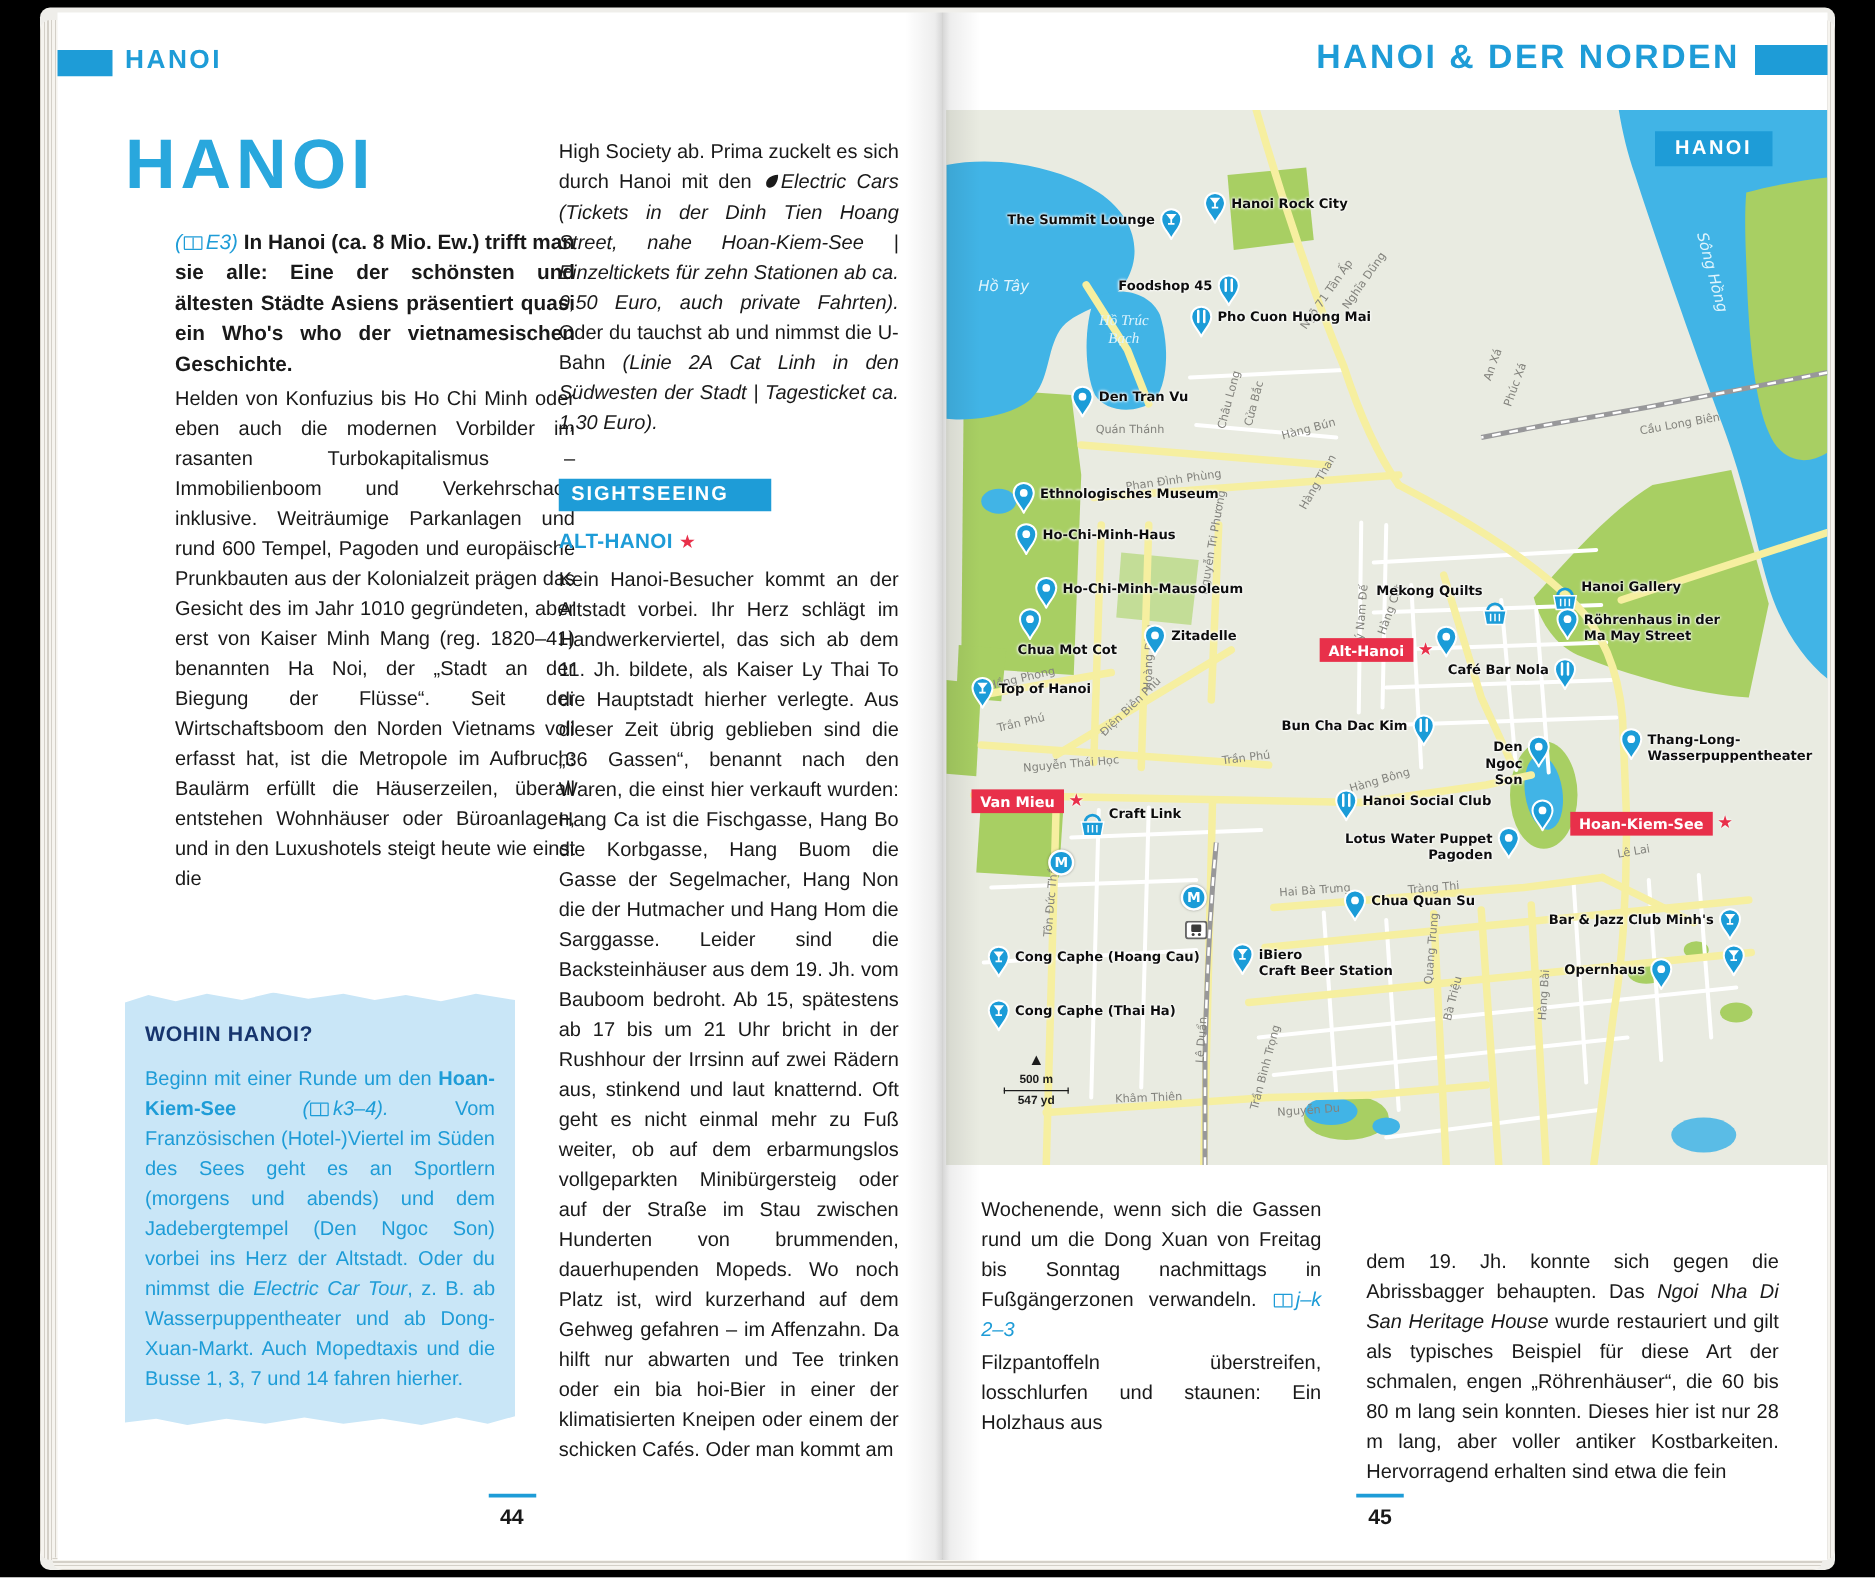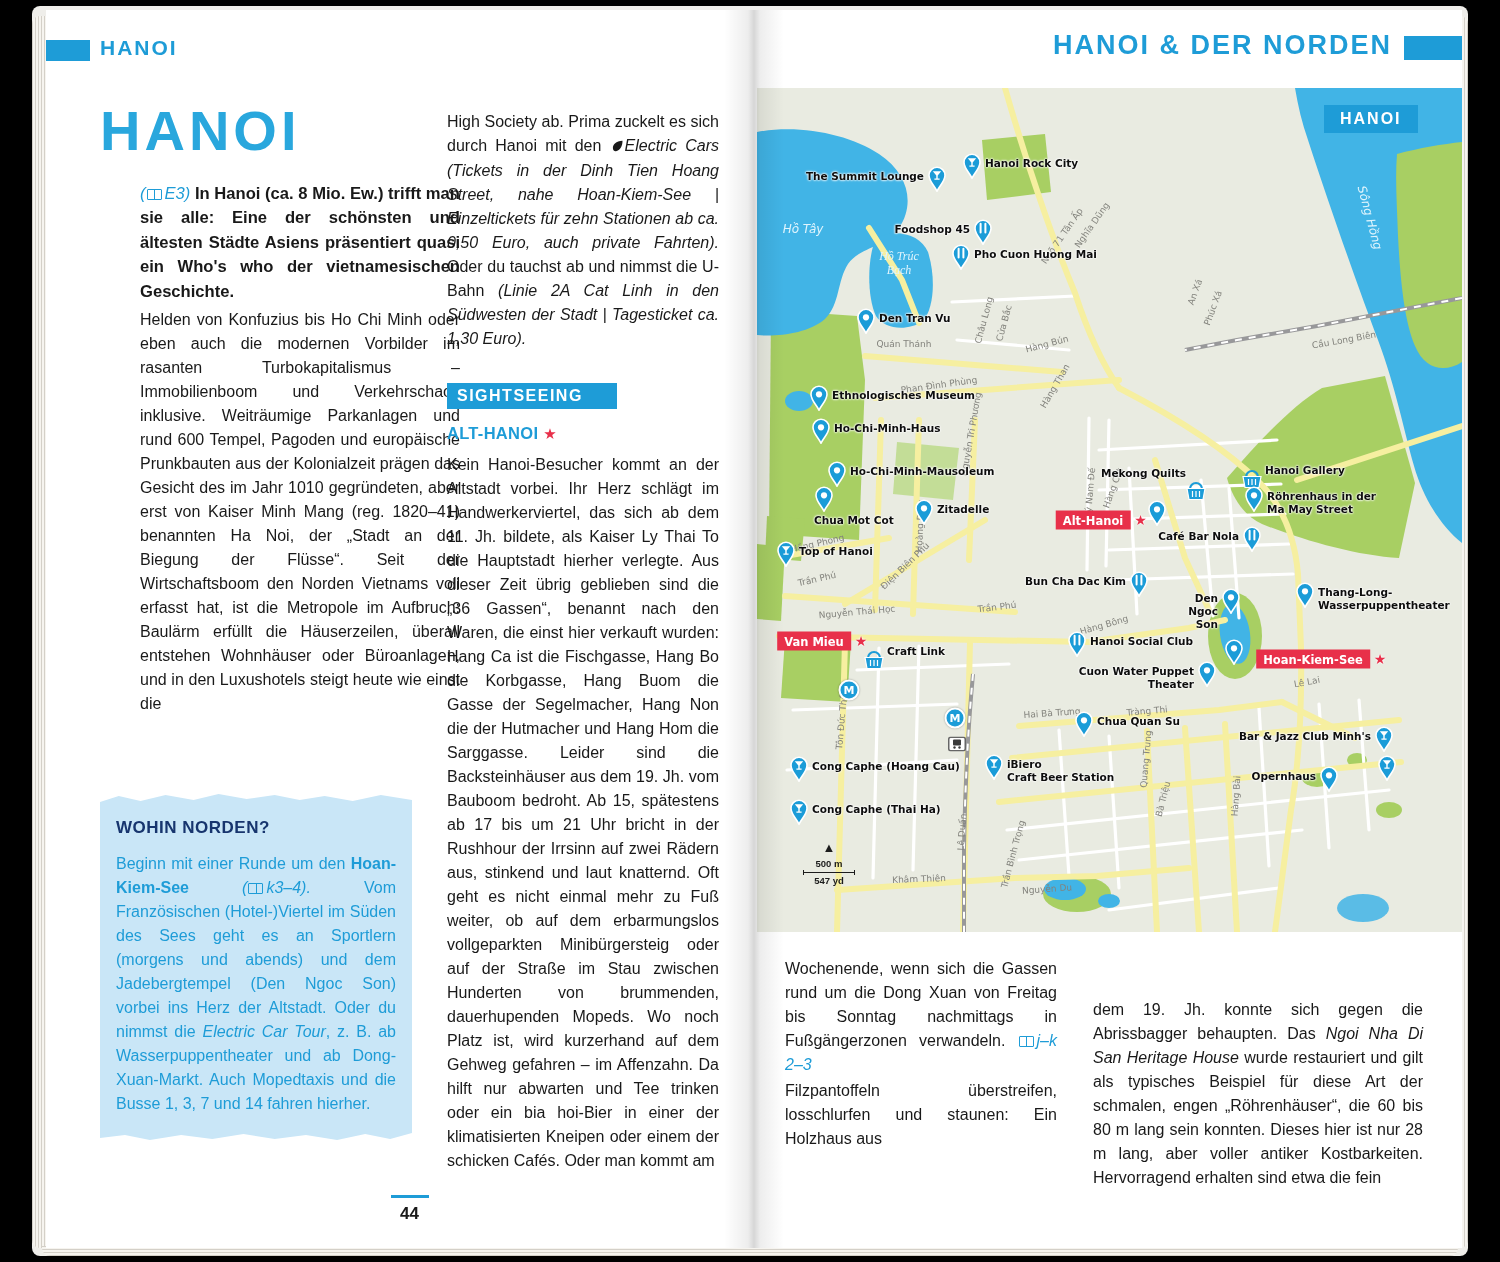--- a/index.html
+++ b/index.html
@@ -115,21 +115,21 @@
       <div class="tab tab-left"></div>
       <div class="rhead left">HANOI</div>
       <h1 class="title">HANOI</h1>
 
       <div class="col1">
         <p class="intro"><span class="bluei"><span>(</span><span class="map-ref-icon"></span><span>E3)</span></span> <span>In Hanoi (ca. 8 Mio. Ew.) trifft man sie alle: Eine der schönsten und ältesten Städte Asiens präsentiert quasi ein Who's who der vietnamesischen Geschichte.</span></p>
         <p class="body">Helden von Konfuzius bis Ho Chi Minh oder eben auch die modernen Vorbilder im rasanten Turbokapitalismus – Immobilienboom und Verkehrschaos inklusive. Weiträumige Parkanlagen und rund 600 Tempel, Pagoden und europäische Prunkbauten aus der Kolonialzeit prägen das Gesicht des im Jahr 1010 gegründeten, aber erst von Kaiser Minh Mang (reg. 1820–41) benannten Ha Noi, der „Stadt an der Biegung der Flüsse“. Seit der Wirtschaftsboom den Norden Vietnams voll erfasst hat, ist die Metropole im Aufbruch: Baulärm erfüllt die Häuserzeilen, überall entstehen Wohnhäuser oder Büroanlagen, und in den Luxushotels steigt heute wie einst die</p>
       </div>
 
       <aside class="wohin-box">
-        <h3>WOHIN NORDEN?</h3>
+        <h3>WOHIN HANOI?</h3>
         <p class="body"><span>Beginn mit einer Runde um den </span><b>Hoan-Kiem-See</b><span class="bluei"><span> (</span><span class="map-ref-icon"></span><span>k3–4).</span></span><span> Vom Französischen (Hotel-)Viertel im Süden des Sees geht es an Sportlern (morgens und abends) und dem Jadebergtempel (Den Ngoc Son) vorbei ins Herz der Altstadt. Oder du nimmst die </span><i>Electric Car Tour</i><span>, z. B. ab Wasserpuppentheater und ab Dong-Xuan-Markt. Auch Mopedtaxis und die Busse 1, 3, 7 und 14 fahren hierher.</span></p>
       </aside>
 
       <div class="col2">
         <p class="body"><span>High Society ab. Prima zuckelt es sich durch Hanoi mit den </span><span class="leaf"><svg width="11" height="12" viewBox="0 0 11 12">
                 <path d="M10.5 .8 C4 1.2 .8 4.5 .9 8.2 C1 10.4 2.4 11.4 4 11.2 C8 10.8 10.6 6 10.5 .8 Z" fill="#1a1a1a"></path>
               </svg></span><i>Electric Cars (Tickets in der Dinh Tien Hoang Street, nahe Hoan-Kiem-See | Einzeltickets für zehn Stationen ab ca. 0,50 Euro, auch private Fahrten).</i><span> Oder du tauchst ab und nimmst die U-Bahn </span><i>(Linie 2A Cat Linh in den Südwesten der Stadt | Tagesticket ca. 1,30 Euro).</i></p>
         <div class="section-bar"><span>SIGHTSEEING</span></div>
         <h4 class="poi-heading"><span>ALT-HANOI</span> <span class="star">★</span></h4>
         <p class="body">Kein Hanoi-Besucher kommt an der Altstadt vorbei. Ihr Herz schlägt im Handwerkerviertel, das sich ab dem 11. Jh. bildete, als Kaiser Ly Thai To die Hauptstadt hierher verlegte. Aus dieser Zeit übrig geblieben sind die „36 Gassen“, benannt nach den Waren, die einst hier verkauft wurden: Hang Ca ist die Fischgasse, Hang Bo die Korbgasse, Hang Buom die Gasse der Segelmacher, Hang Non die der Hutmacher und Hang Hom die Sarggasse. Leider sind die Backsteinhäuser aus dem 19. Jh. vom Bauboom bedroht. Ab 15, spätestens ab 17 bis um 21 Uhr bricht in der Rushhour der Irrsinn auf zwei Rädern aus, stinkend und laut knatternd. Oft geht es nicht einmal mehr zu Fuß weiter, ob auf dem erbarmungslos vollgeparkten Minibürgersteig oder auf der Straße im Stau zwischen Hunderten von brummenden, dauerhupenden Mopeds. Wo noch Platz ist, wird kurzerhand auf dem Gehweg gefahren – im Affenzahn. Da hilft nur abwarten und Tee trinken oder ein bia hoi-Bier in einer der klimatisierten Kneipen oder einem der schicken Cafés. Oder man kommt am</p>
@@ -386,21 +386,21 @@
               <svg class="pin" width="20" height="26" viewBox="0 0 20 26">
                 <path d="M10 25.2 C7.4 19.6 2 15.4 2 9.3 a8 8 0 1 1 16 0 C18 15.4 12.6 19.6 10 25.2 Z" fill="#1b9cd8" stroke="#fff" stroke-width="1.6"></path>
                 <circle cx="10" cy="9.3" r="3.1" fill="#fff"></circle>
               </svg>
             </div>
             <div class="poi side-left" style="left: 450px; top: 592px;">
               <svg class="pin" width="20" height="26" viewBox="0 0 20 26">
                 <path d="M10 25.2 C7.4 19.6 2 15.4 2 9.3 a8 8 0 1 1 16 0 C18 15.4 12.6 19.6 10 25.2 Z" fill="#1b9cd8" stroke="#fff" stroke-width="1.6"></path>
                 <circle cx="10" cy="9.3" r="3.1" fill="#fff"></circle>
               </svg>
-              <span class="plabel">Cuon Water Puppet Theater</span>
+              <span class="plabel">Lotus Water Puppet Pagoden</span>
             </div>
             <div class="poi side-right" style="left: 327px; top: 642px;">
               <svg class="pin" width="20" height="26" viewBox="0 0 20 26">
                 <path d="M10 25.2 C7.4 19.6 2 15.4 2 9.3 a8 8 0 1 1 16 0 C18 15.4 12.6 19.6 10 25.2 Z" fill="#1b9cd8" stroke="#fff" stroke-width="1.6"></path>
                 <circle cx="10" cy="9.3" r="3.1" fill="#fff"></circle>
               </svg>
               <span class="plabel">Chua Quan Su</span>
             </div>
             <div class="poi side-right" style="left: 237px; top: 685px;">
               <svg class="pin" width="20" height="26" viewBox="0 0 20 26">
@@ -502,17 +502,18 @@
       </div>
 
       <div class="bcol1">
         <p class="body"><span>Wochenende, wenn sich die Gassen rund um die Dong Xuan von Freitag bis Sonntag nachmittags in Fußgängerzonen verwandeln. </span><span class="bluei"><span class="map-ref-icon"></span><span>j–k 2–3</span></span></p>
         <p class="body">Filzpantoffeln überstreifen, losschlurfen und staunen: Ein Holzhaus aus</p>
       </div>
       <div class="bcol2">
         <p class="body"><span>dem 19. Jh. konnte sich gegen die Abrissbagger behaupten. Das </span><i>Ngoi Nha Di San Heritage House</i><span> wurde restauriert und gilt als typisches Beispiel für diese Art der schmalen, engen „Röhrenhäuser“, die 60 bis 80 m lang sein konnten. Dieses hier ist nur 28 m lang, aber voller antiker Kostbarkeiten. Hervorragend erhalten sind etwa die fein</span></p>
       </div>
 
+      <div class="pagenum pr"><span class="rule"></span><span>45</span></div>
     </div>
 
     <div class="fold"></div>
   </div>
 </div>
 
 </body></html>

